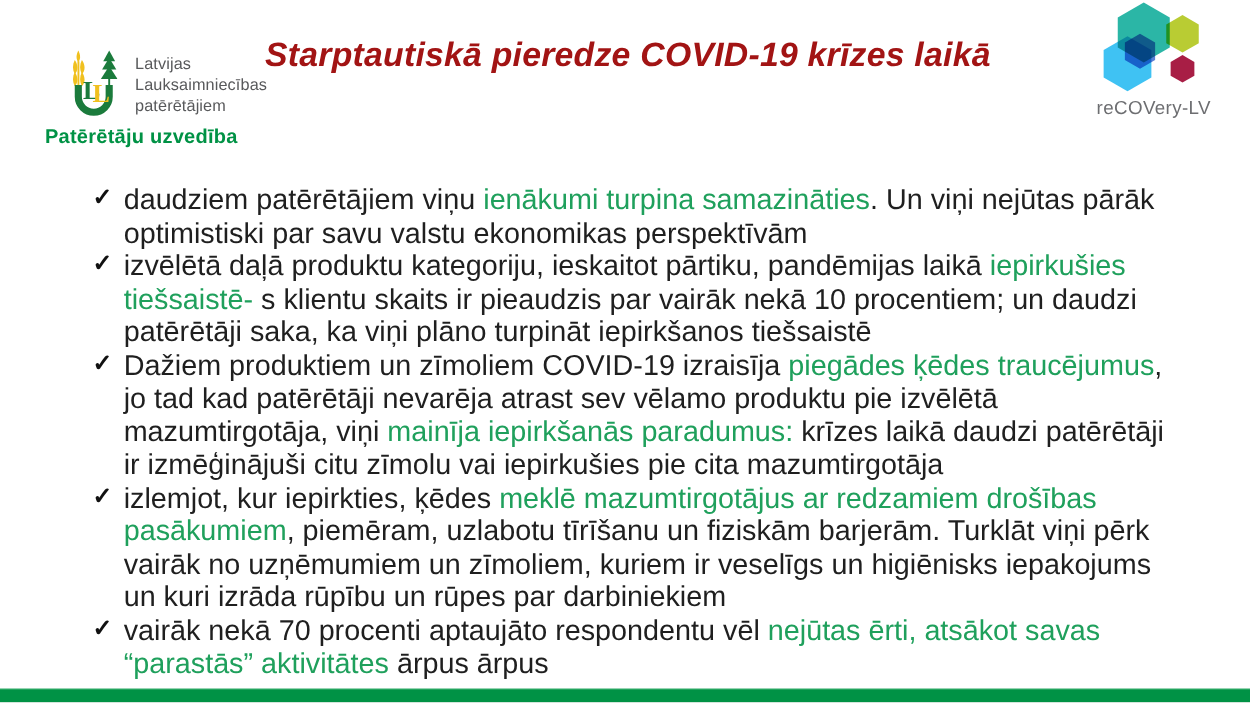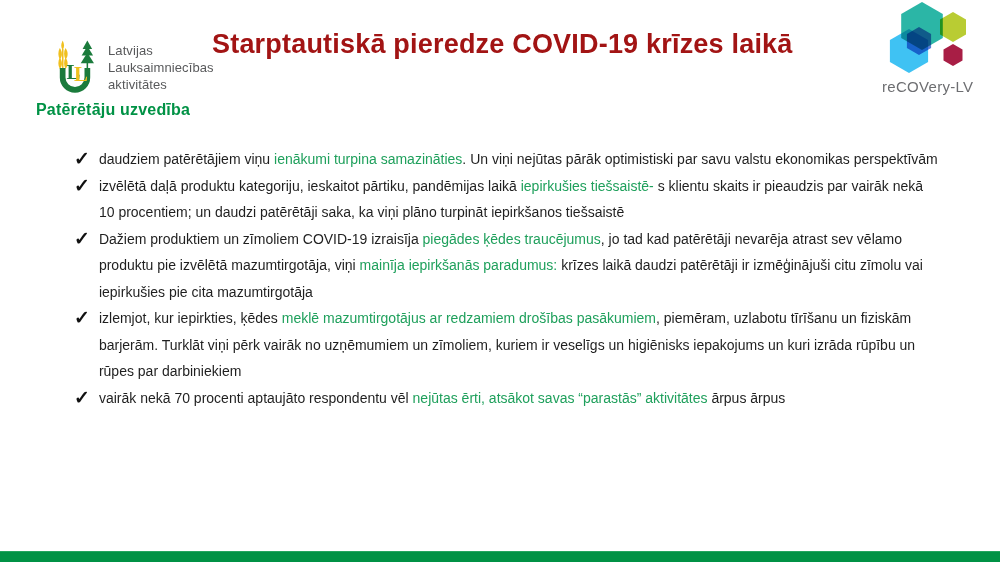--- a/index.html
+++ b/index.html
@@ -29,24 +29,25 @@
   }
   .uni-text{
     font-size:13px;line-height:17px;color:var(--uni-gray);
     letter-spacing:.1px;
   }
   .slide-title{
     position:absolute;left:212px;top:28px;width:680px;
     color:var(--title-red);
     font-size:27px;line-height:32px;font-weight:bold;
     letter-spacing:.2px;
+    font-style:italic;
   }
   .recovery-logo{
-    position:absolute;right:8px;top:0;width:110px;height:100px;
-    text-align:left;
+    position:absolute;right:20px;top:0;width:110px;height:100px;
+    text-align:center;
   }
   .recovery-label{
     position:absolute;left:0;right:4px;top:78px;
     color:var(--recovery-gray);
     font-size:15px;letter-spacing:.3px;
   }
   .hex{mix-blend-mode:multiply;}
 
   
   .section-heading{
@@ -62,21 +63,21 @@
   .bullet{
     display:flex;align-items:flex-start;
   }
   .check{
     flex:0 0 14px;
     margin-right:9px;
     font-size:19px;font-weight:bold;color:#111;
     line-height:26.5px;
   }
   .bullet-text{
-    font-size:14px;line-height:26.5px;color:var(--body-black);
+    font-size:23px;line-height:26.5px;color:var(--body-black);
   }
   .seg.green{color:var(--inline-green);}
 
   
   .footer-bar{
     position:absolute;left:0;right:0;bottom:0;height:11px;
     background:var(--footer-green);
     border-top:1px solid #22a55e;
   }
 </style>
@@ -105,21 +106,21 @@
       </g>
 
       <path d="M7,30 L7,40 A13,13 0 0 0 33,40 L33,30" fill="none" stroke="#1b7b3c" stroke-width="6"></path>
 
       <text x="11" y="42" font-family="Liberation Serif, serif" font-size="22" font-weight="bold" fill="#1b7b3c">L</text>
       <text x="19" y="44" font-family="Liberation Serif, serif" font-size="22" font-weight="bold" fill="#f0c01e">L</text>
     </svg>
     <div class="uni-text">
       <div>Latvijas</div>
       <div>Lauksaimniecības</div>
-      <div>aktivitātes</div>
+      <div>patērētājiem</div>
     </div>
   </div>
 
   <h1 class="slide-title">
     <span>Starptautiskā pieredze COVID-19 krīzes laikā</span><br>
   </h1>
 
   <div class="recovery-logo">
     <svg width="100" height="76" viewBox="0 0 100 76" aria-hidden="true">
       <polygon points="40,2 60.8,14 60.8,38 40,50 19.2,38 19.2,14" fill="#2bb6a6"></polygon>

